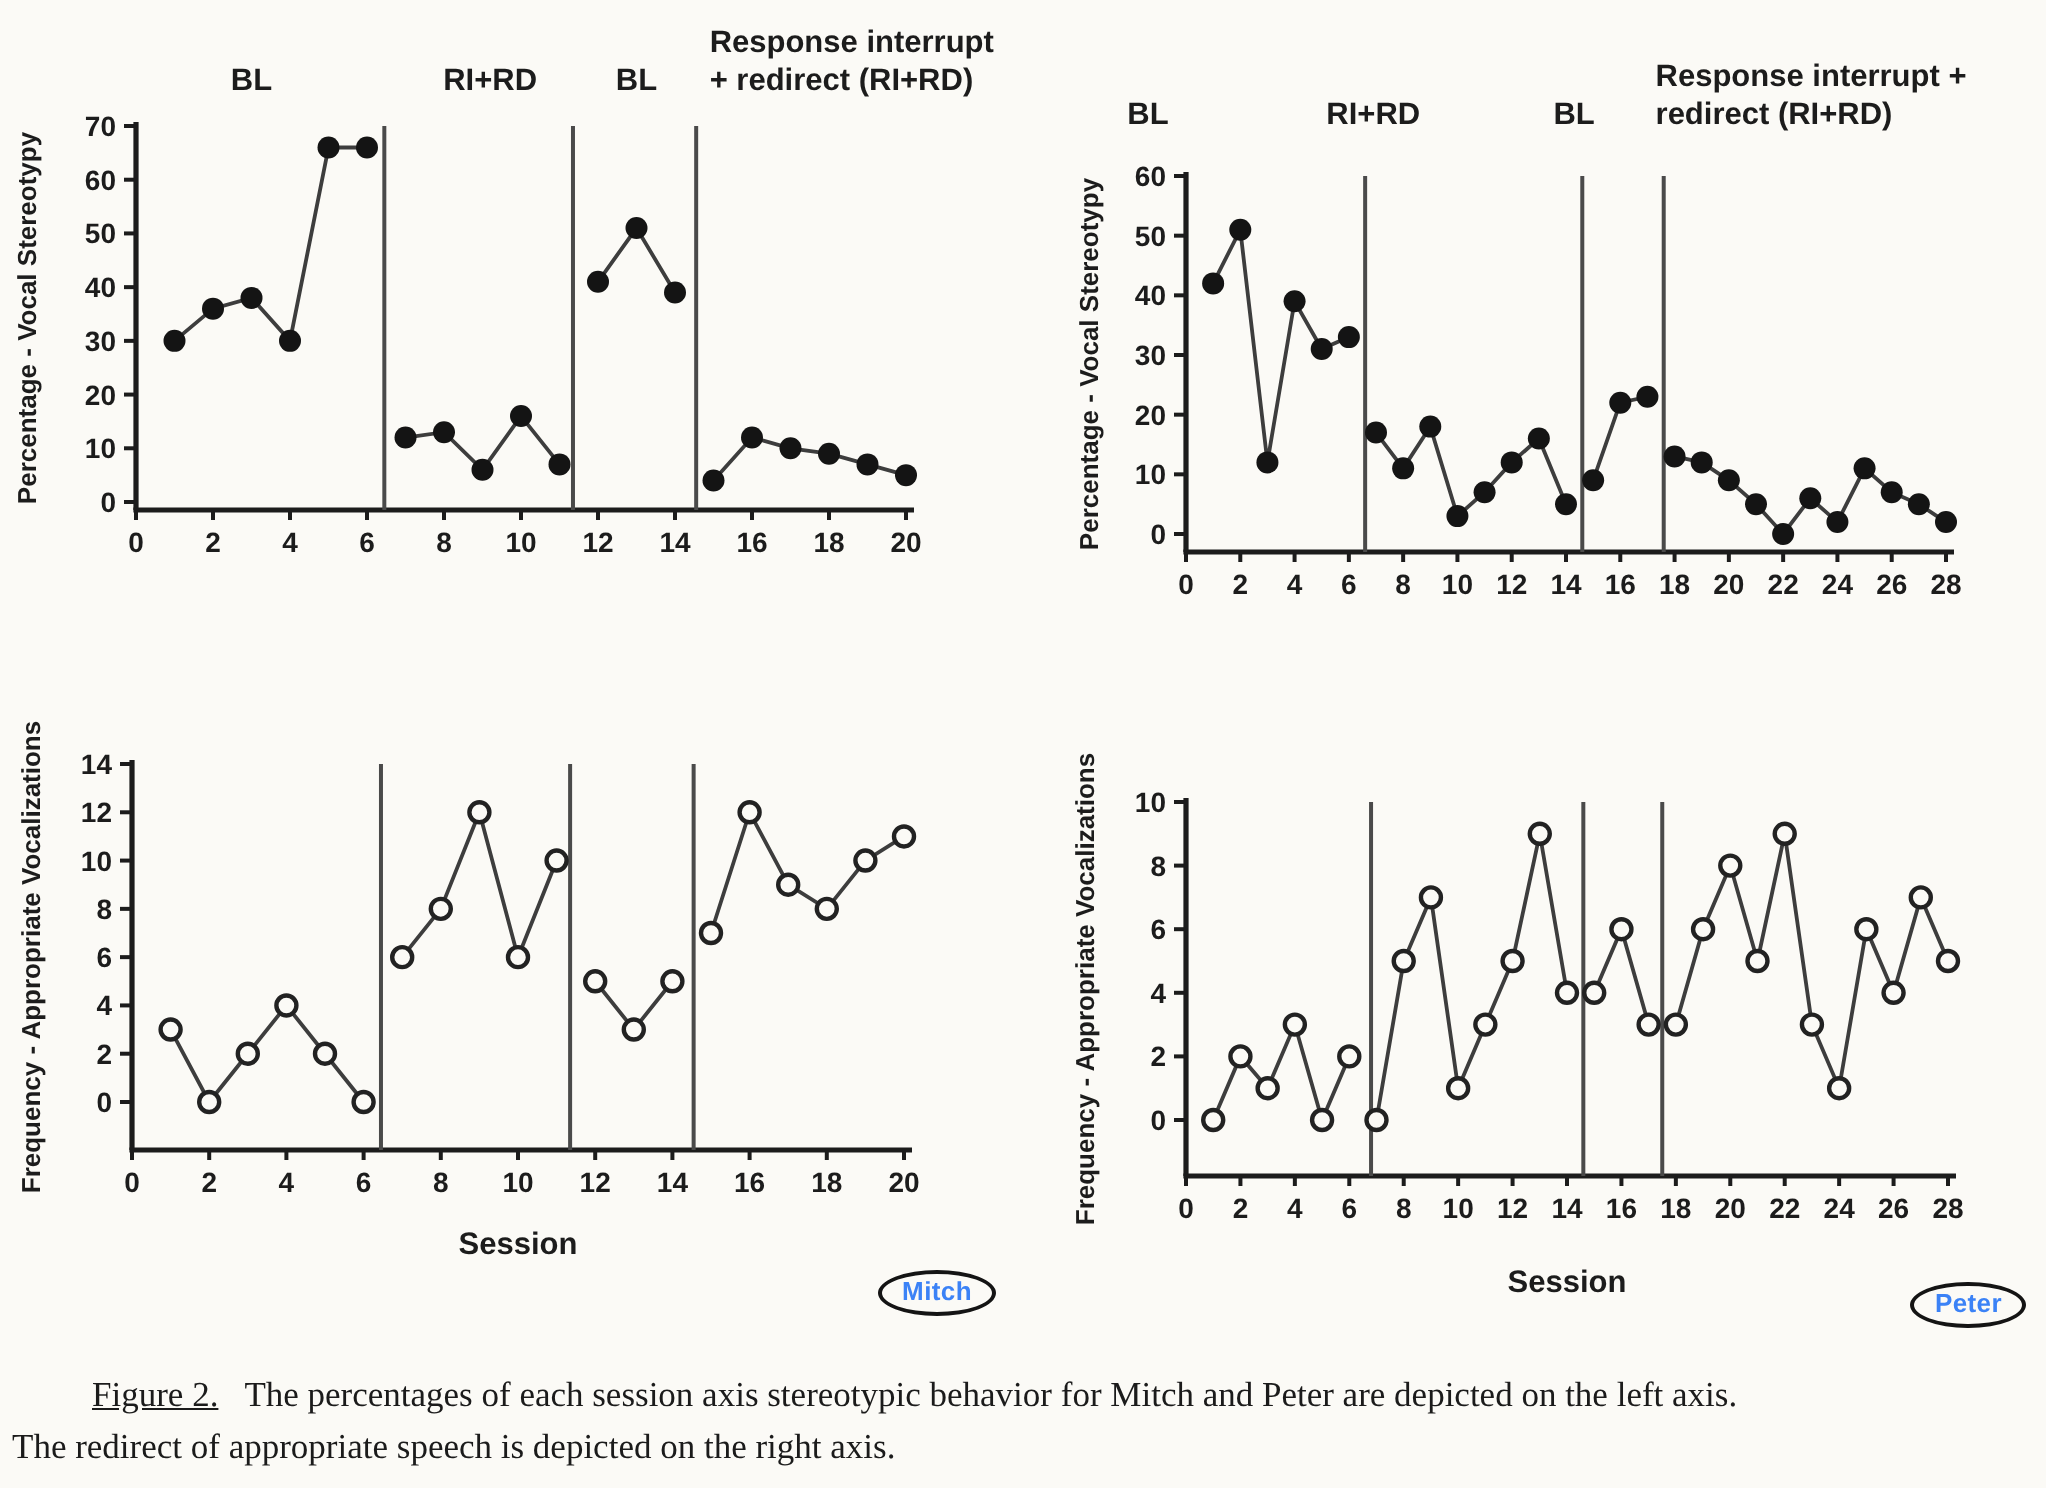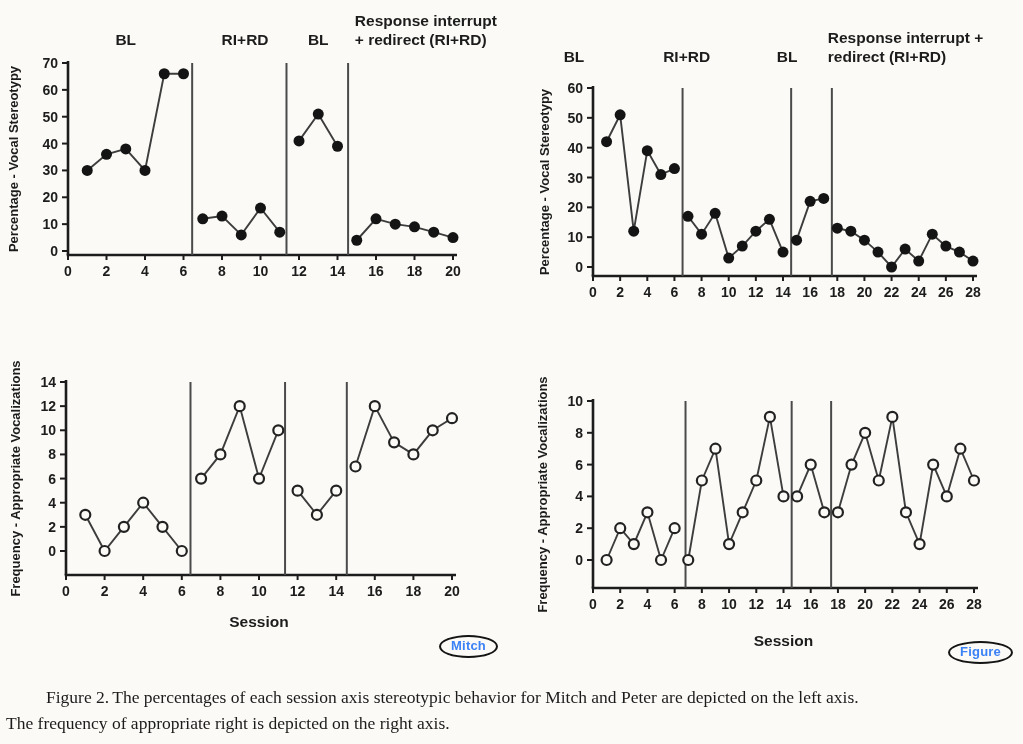--- a/index.html
+++ b/index.html
@@ -27,21 +27,21 @@
   }
   .caption{
     position:absolute;
     left:6px;top:684px;width:1012px;
     font-family:"Liberation Serif", serif;
     font-size:17.5px;
     line-height:1.5;
     color:#1b1b1b;
   }
   .cap-line1{padding-left:40px;}
-  .cap-label{margin-right:3px;}
+  .cap-label{margin-right:13px;text-decoration:underline;}
 </style>
 </head>
 <body>
 
 <div class="page">
   <div class="chart" style="left: 0px; top: 0px; width: 522px; height: 300px;">
       <svg width="522" height="300">
         <g>
           <line x1="68" y1="61" x2="68" y2="255" stroke="#1c1c1c" stroke-width="2.6"></line>
           <line x1="66.7" y1="255" x2="457" y2="255" stroke="#1c1c1c" stroke-width="2.6"></line>
@@ -389,20 +389,20 @@
           <circle cx="394.57142857142856" cy="204.1" r="5" fill="#fbfaf6" stroke="#222" stroke-width="2.2"></circle>
           <circle cx="408.17857142857144" cy="124.6" r="5" fill="#fbfaf6" stroke="#222" stroke-width="2.2"></circle>
           <circle cx="421.7857142857143" cy="156.39999999999998" r="5" fill="#fbfaf6" stroke="#222" stroke-width="2.2"></circle>
           <circle cx="435.39285714285717" cy="108.69999999999999" r="5" fill="#fbfaf6" stroke="#222" stroke-width="2.2"></circle>
           <circle cx="449" cy="140.5" r="5" fill="#fbfaf6" stroke="#222" stroke-width="2.2"></circle>
         </g>
         <g></g>
         <text transform="translate(22 154.5) rotate(-90)" text-anchor="middle" font-size="13" font-weight="bold" fill="#1c1c1c">Frequency - Appropriate Vocalizations</text>
         <text x="258.5" y="306" text-anchor="middle" font-size="15.5" font-weight="bold" fill="#1c1c1c">Session</text>
       </svg>
-      <div class="badge" style="right: 10px; bottom: 6px;">Figure</div>
+      <div class="badge" style="right: 10px; bottom: 6px;">Peter</div>
     </div>
 
   <div class="caption">
     <div class="cap-line1"><span class="cap-label">Figure 2.</span><span>The percentages of each session axis stereotypic behavior for Mitch and Peter are depicted on the left axis.</span></div>
-    <div class="cap-line2">The frequency of appropriate right is depicted on the right axis.</div>
+    <div class="cap-line2">The redirect of appropriate speech is depicted on the right axis.</div>
   </div>
 </div>
 
 </body></html>

